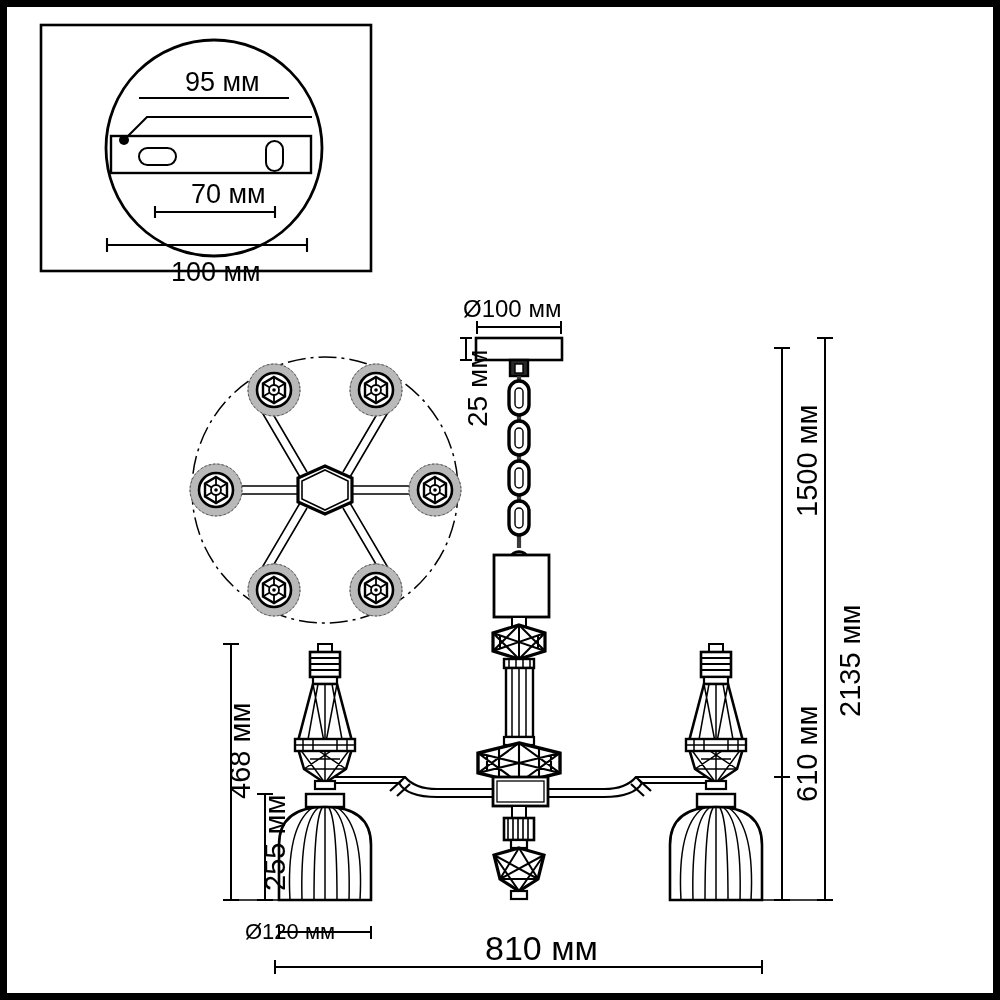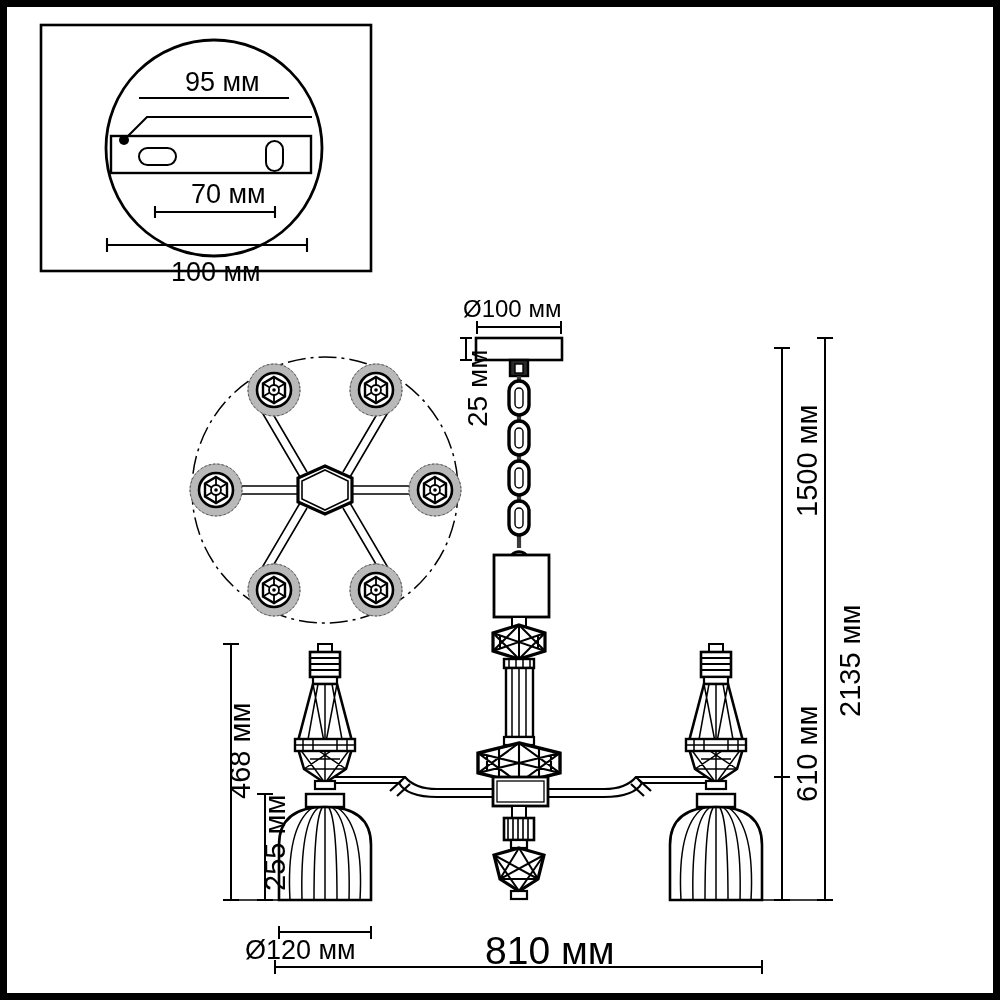--- a/index.html
+++ b/index.html
@@ -408,17 +408,17 @@
   <div class="lbl rot" style="left:784px;top:510px;font-size:29px;">1500 мм</div>
 
   <div class="lbl rot" style="left:784px;top:795px;font-size:29px;">610 мм</div>
 
   <div class="lbl rot" style="left:827px;top:710px;font-size:29px;">2135 мм</div>
 
   <div class="lbl rot" style="left:217px;top:792px;font-size:29px;">468 мм</div>
 
   <div class="lbl rot" style="left:252px;top:884px;font-size:29px;">255 мм</div>
 
-  <div class="lbl" style="left:238px;top:912px;font-size:27px;margin-top:16px;">Ø120 мм</div>
-
-  <div class="lbl" style="left:478px;top:922px;font-size:39px;">810 мм</div>
+  <div class="lbl" style="left:238px;top:912px;font-size:22px;">Ø120 мм</div>
+
+  <div class="lbl" style="left:478px;top:922px;font-size:34px;">810 мм</div>
 
 </div>
 
 </body></html>

